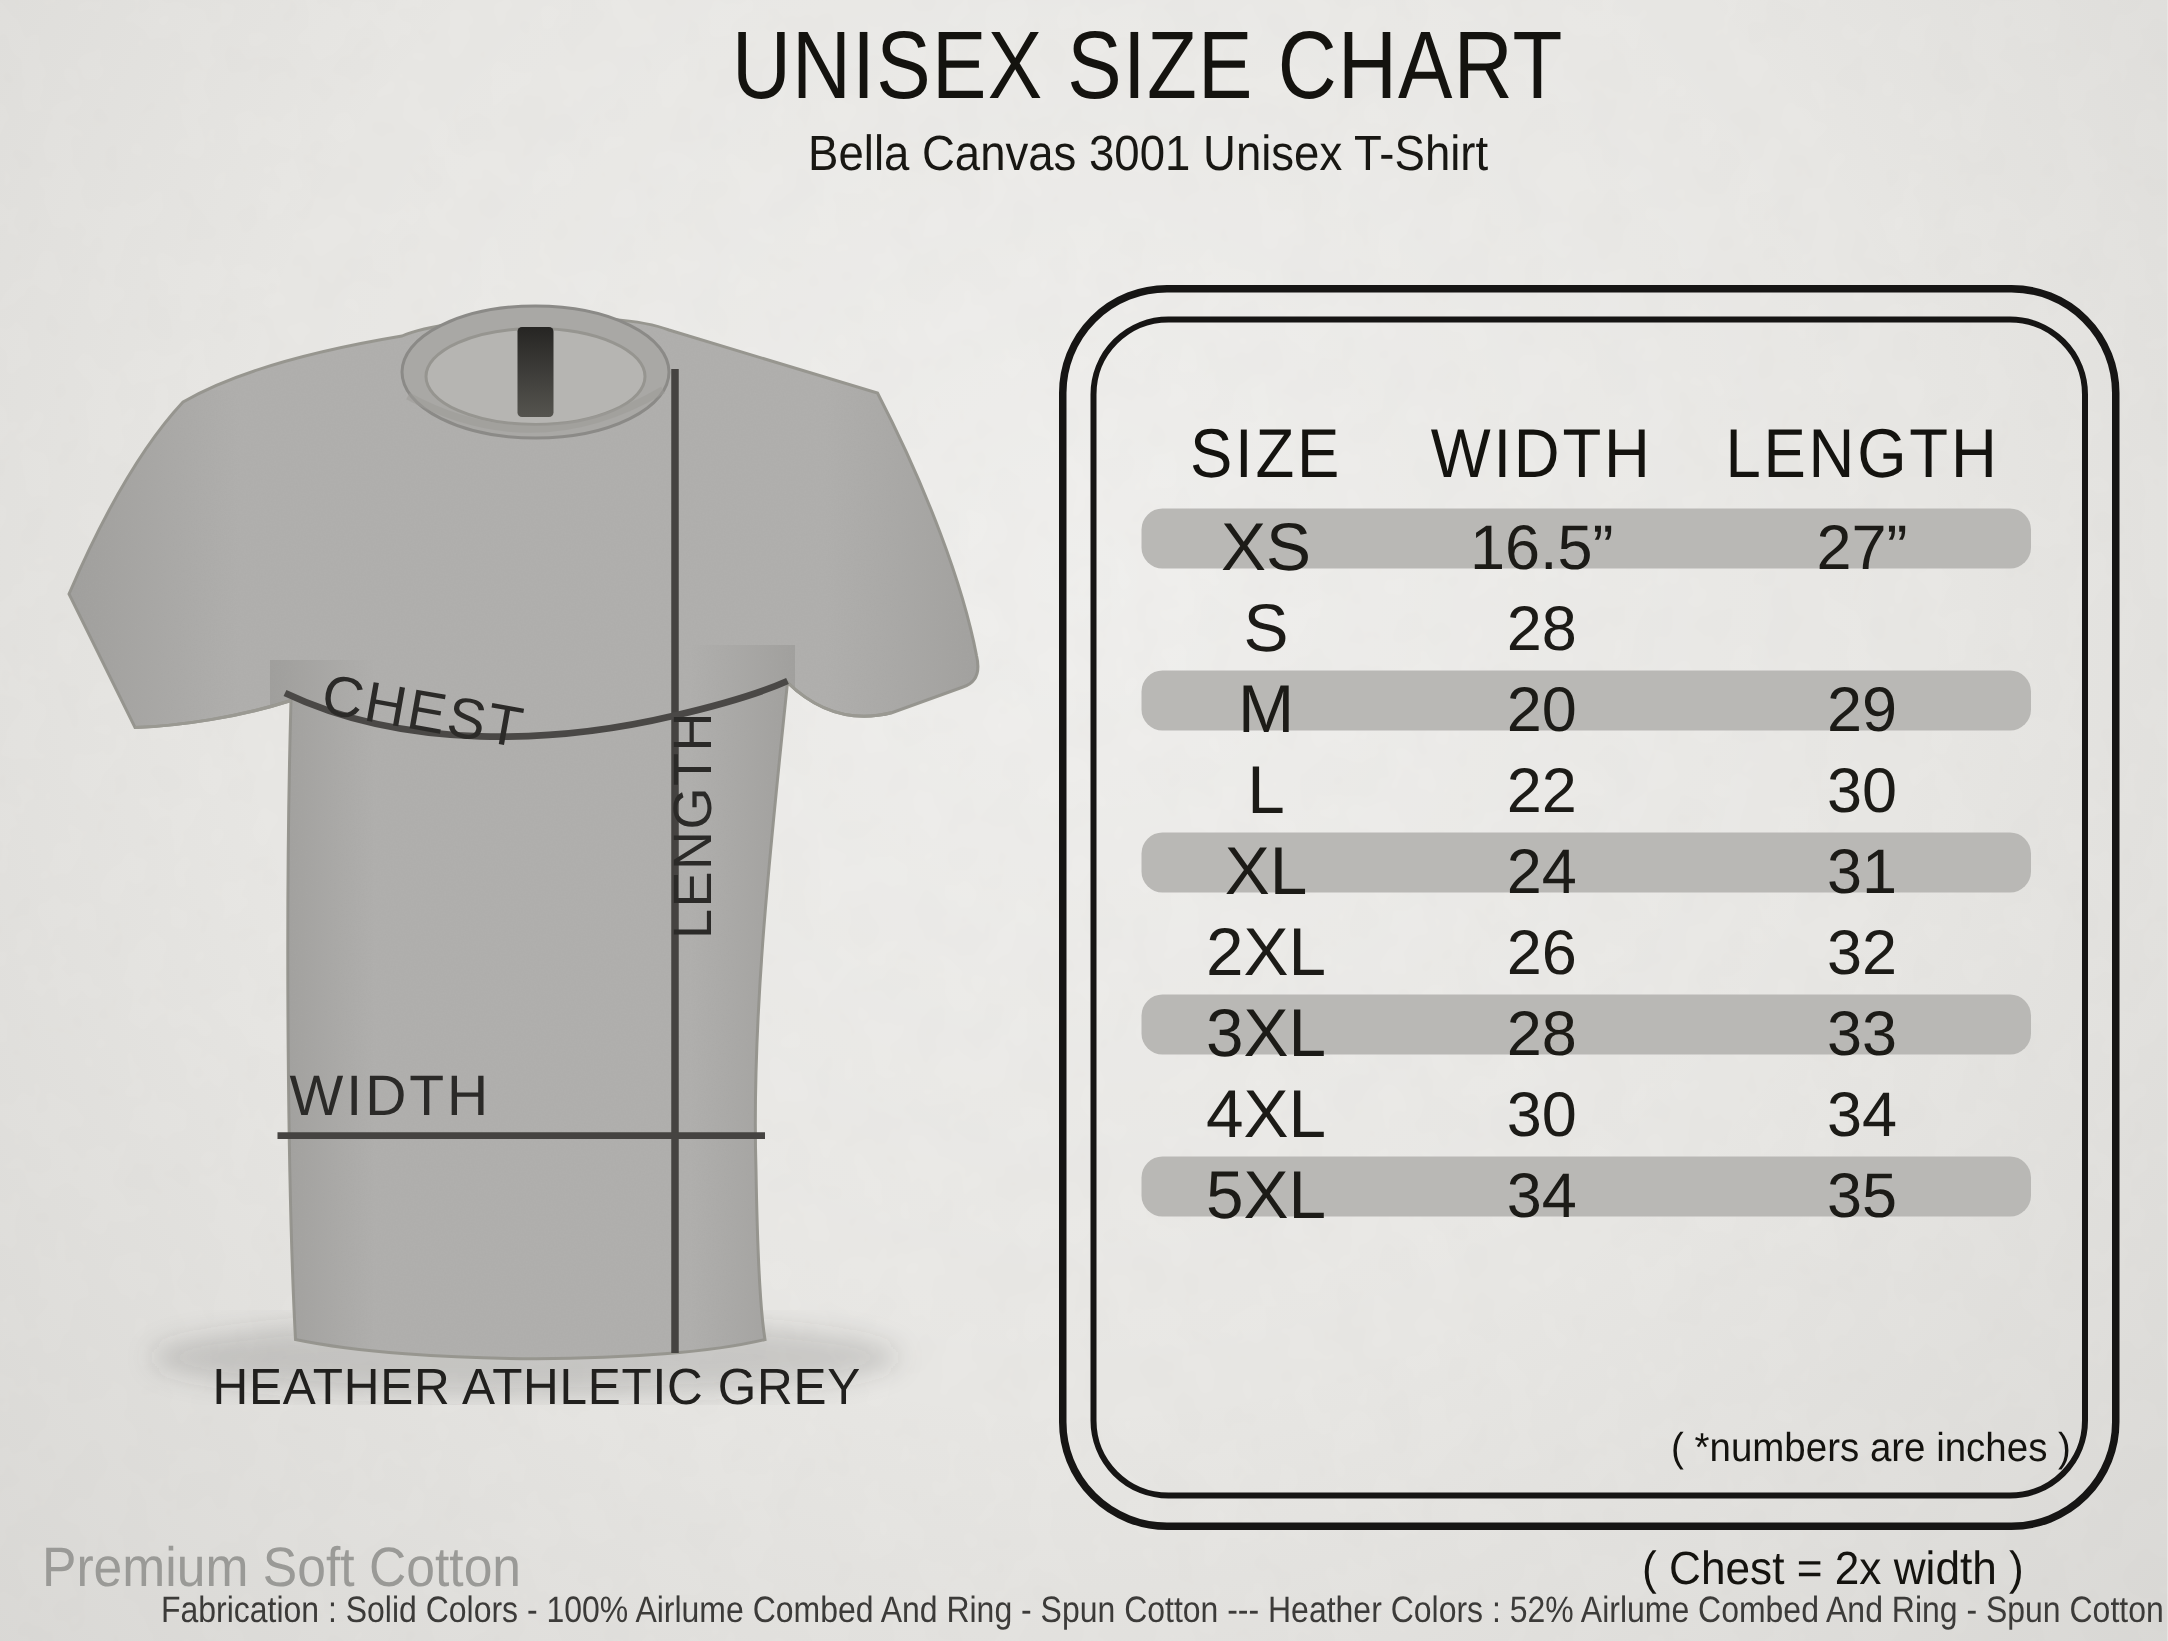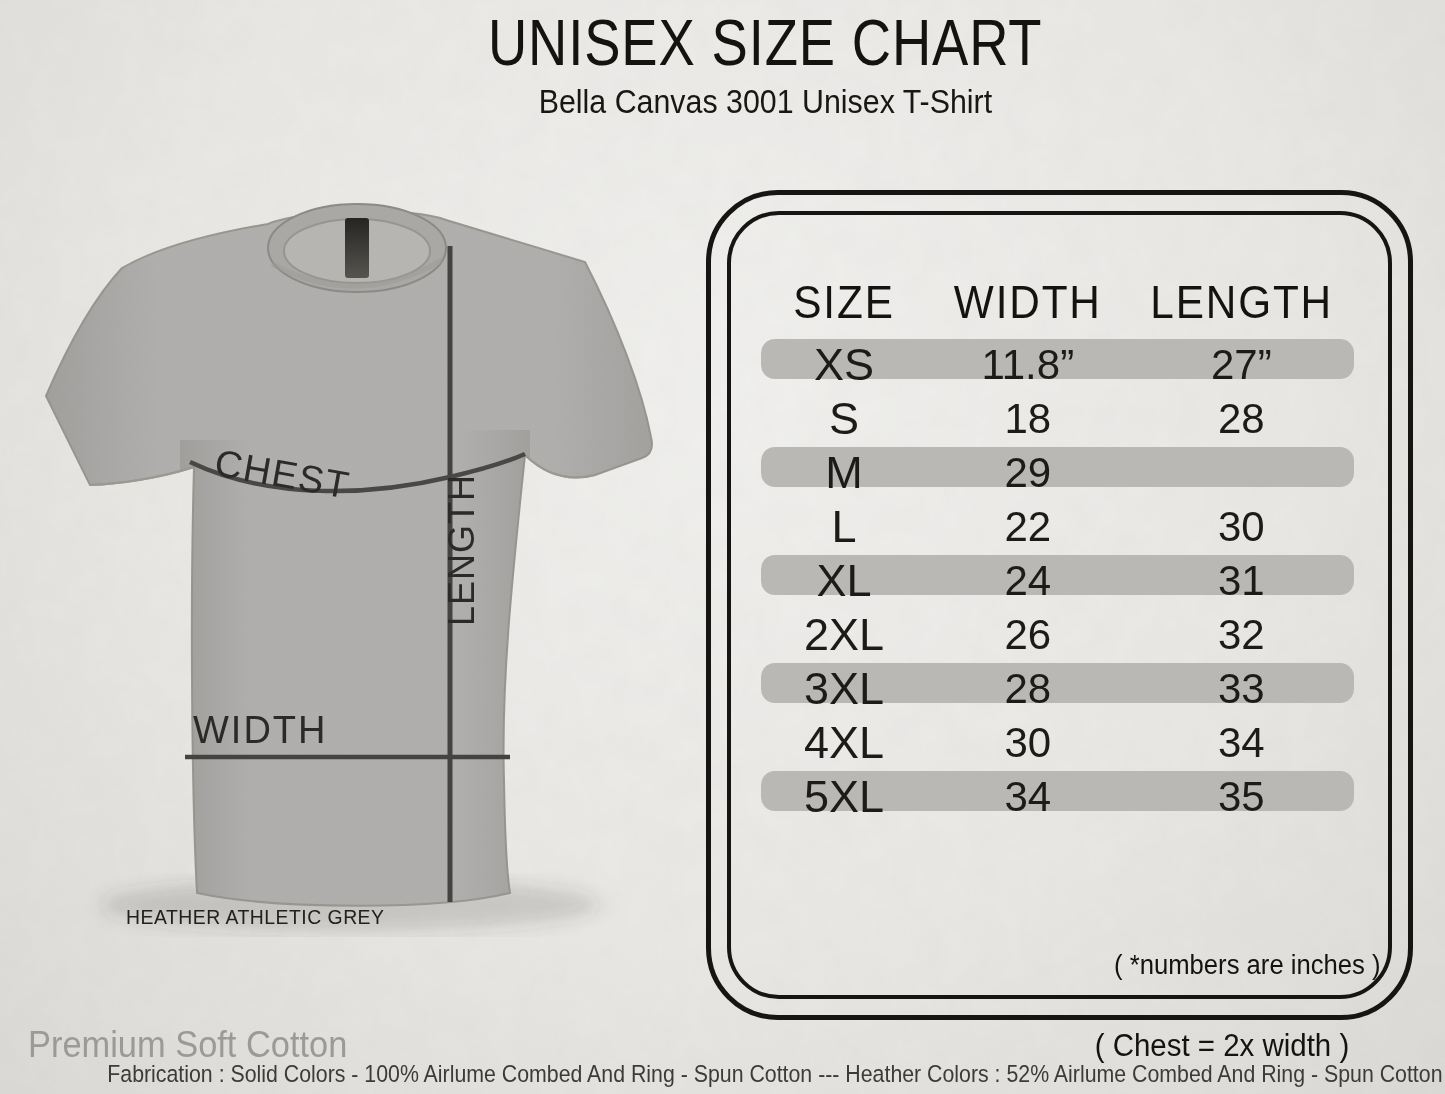--- a/index.html
+++ b/index.html
@@ -28,22 +28,22 @@
   }
   .subtitle{
     margin-top:6px;font-size:33px;font-weight:400;color:#181713;
     display:block;
   }
   .subtitle span{display:inline-block;transform:scaleX(.92);transform-origin:50% 50%;white-space:nowrap;}
 
   
   .shirt-wrap{position:absolute;left:10px;top:140px;width:660px;height:810px;}
   .shirt-caption{
-    position:absolute;left:122px;top:906px;width:430px;text-align:left;
-    font-size:20px;letter-spacing:.5px;color:#21201e;
+    position:absolute;left:135px;top:906px;width:430px;text-align:right;
+    font-size:34px;letter-spacing:.5px;color:#21201e;
   }
   .shirt-caption span{display:inline-block;transform:scaleX(.97);white-space:nowrap;}
 
   
   .panel{position:absolute;left:706px;top:190px;width:707px;height:830px;}
   .panel .outer{
     position:absolute;inset:0;border:5px solid #161514;border-radius:72px;
   }
   .panel .inner{
     position:absolute;left:21px;top:21px;right:21px;bottom:21px;
@@ -187,30 +187,30 @@
 
       <div class="thead">
         <div class="th">SIZE</div>
         <div class="th">WIDTH</div>
         <div class="th">LENGTH</div>
       </div>
 
       <div class="rows">
         <div class="row shaded">
           <div class="cell size">XS</div>
-          <div class="cell val">11.8”</div>
+          <div class="cell val">16.5”</div>
           <div class="cell val">27”</div>
         </div>
         <div class="row">
           <div class="cell size">S</div>
-          <div class="cell val">18</div>
           <div class="cell val">28</div>
         </div>
         <div class="row shaded">
           <div class="cell size">M</div>
+          <div class="cell val">20</div>
           <div class="cell val">29</div>
         </div>
         <div class="row">
           <div class="cell size">L</div>
           <div class="cell val">22</div>
           <div class="cell val">30</div>
         </div>
         <div class="row shaded">
           <div class="cell size">XL</div>
           <div class="cell val">24</div>

